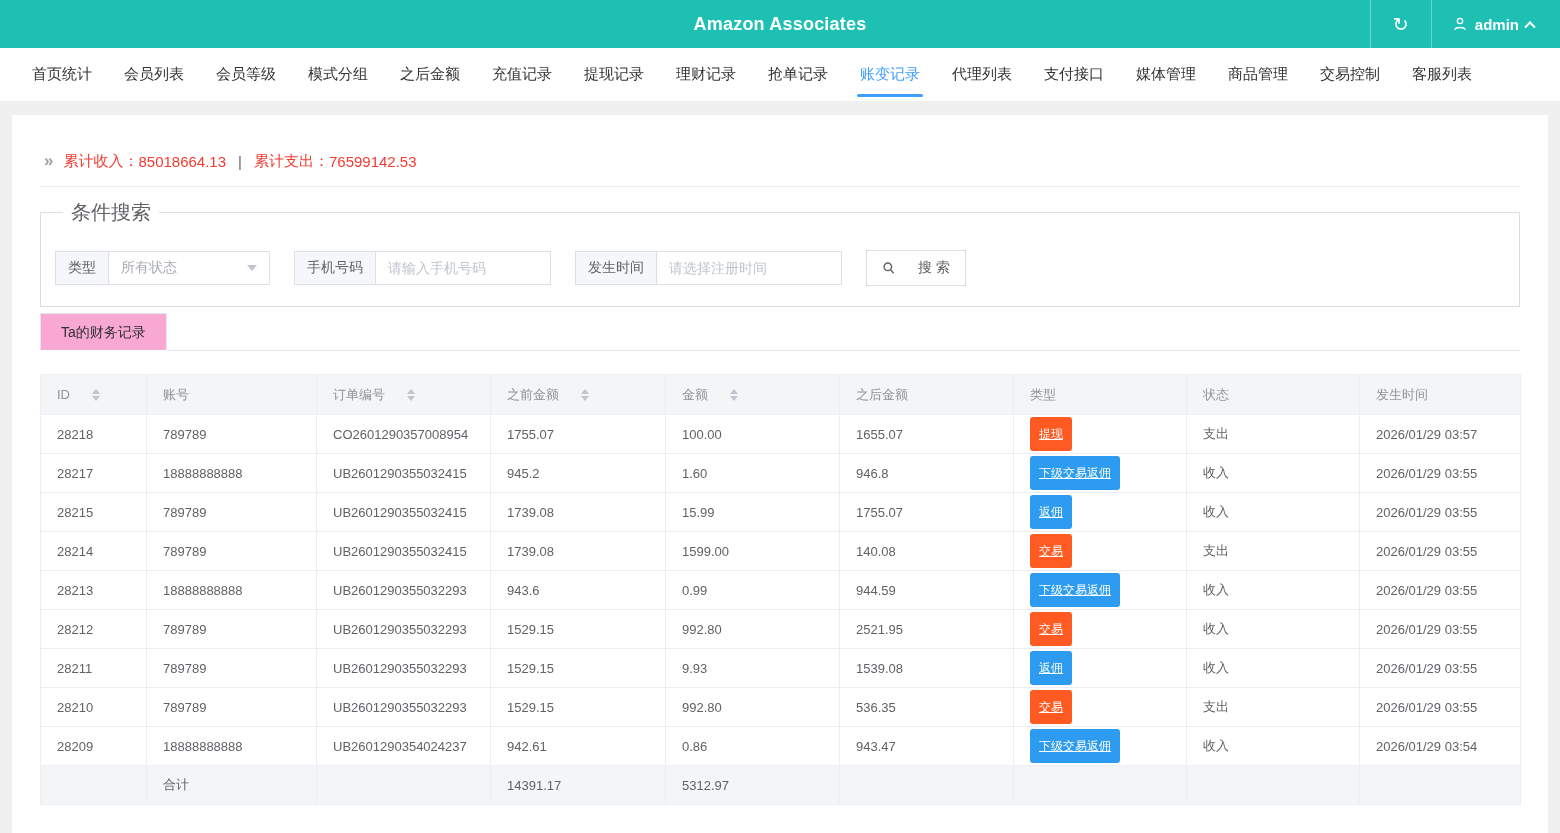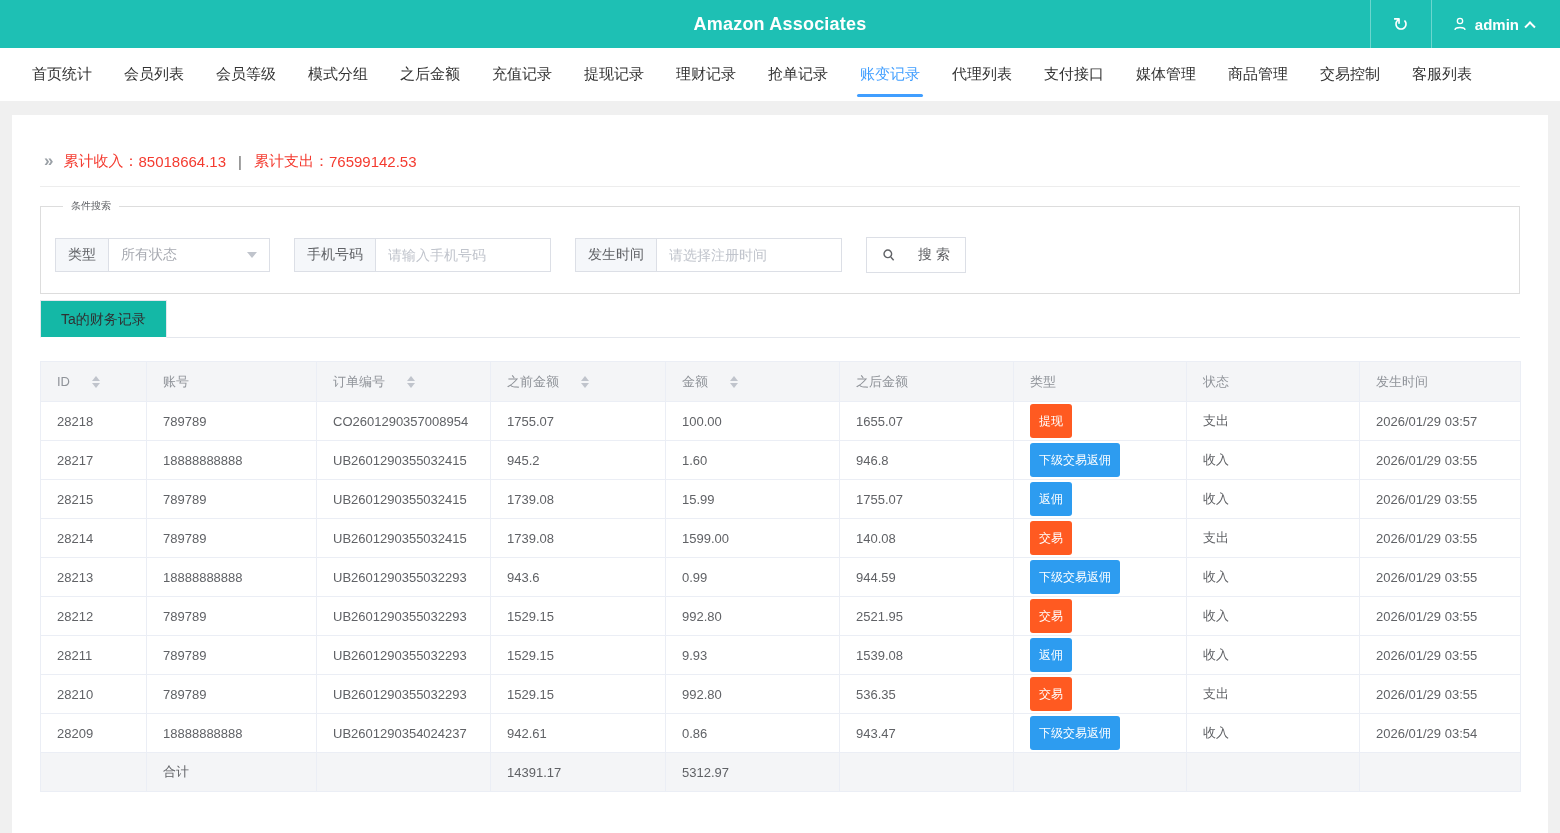--- a/index.html
+++ b/index.html
@@ -25,47 +25,47 @@
   .nav-item.active { color:#409eff; }
   .nav-item.active::after { content:""; position:absolute; left:13px; right:13px; bottom:4px; height:3px; background:#409eff; border-radius:2px; }
   
   .content { margin:0 12px; background:#fff; height:718px; padding:0 28px; overflow:hidden; }
   .stats { display:flex; align-items:center; padding:36px 4px 15px; border-bottom:1px solid #ededed; font-size:15px; }
   .stats .crumb-icon { color:#9aa0a6; font-size:17px; font-weight:700; margin-right:10px; }
   .stat-red { color:#f43b30; }
   .stat-sep { color:#666; margin:0 12px; }
   
   fieldset.search { margin-top:12px; border:1px solid #ddd; padding:24px 14px 20px; }
-  fieldset.search legend { font-size:10px; color:#606266; padding:0 8px; margin-left:8px; }
+  fieldset.search legend { font-size:20px; color:#606266; padding:0 8px; margin-left:8px; }
   .search-row { display:flex; align-items:center; gap:24px; }
   .igroup { display:flex; height:34px; border:1px solid #dcdfe6; background:#fff; }
   .igroup .ilabel { background:#f5f7fa; border-right:1px solid #dcdfe6; padding:0 12px; font-size:14px; color:#606266; display:flex; align-items:center; white-space:nowrap; }
   .igroup .ictrl { display:flex; align-items:center; padding:0 12px; font-size:14px; color:#a8abb2; cursor:pointer; }
   .sel-ctrl { width:160px; justify-content:space-between; }
   .caret-down { width:0; height:0; border-left:5px solid transparent; border-right:5px solid transparent; border-top:6px solid #c0c4cc; }
   .igroup input { border:none; outline:none; font-size:14px; color:#606266; width:150px; font-family:inherit; }
   .igroup input::placeholder { color:#c0c4cc; }
   .search-btn { height:36px; padding:0 15px; background:#fff; border:1px solid #dcdfe6; display:flex; align-items:center; gap:22px; font-size:14px; color:#606266; cursor:pointer; font-family:inherit; }
   
   .tabs { margin-top:6px; border-bottom:1px solid #e4e7ed; display:flex; }
-  .tab { padding:0 20px; height:38px; line-height:37px; background:#14b8a6; border:1px solid #e4e7ed; border-bottom:1px solid #fff; margin-bottom:-1px; font-size:14px; color:#303133; cursor:pointer; }
+  .tab { padding:0 20px; height:38px; line-height:37px; background:#f9a8d4; border:1px solid #e4e7ed; border-bottom:1px solid #fff; margin-bottom:-1px; font-size:14px; color:#303133; cursor:pointer; }
   
   table.records { width:100%; border-collapse:collapse; table-layout:fixed; margin-top:23px; font-size:13px; }
   .records th, .records td { border:1px solid #ebeef5; padding:0 16px; text-align:left; overflow:hidden; white-space:nowrap; }
   .records th { background:#f4f5f7; color:#8f9399; font-weight:400; height:40px; }
   .records td { color:#606266; height:39px; background:#fff; }
   .records tfoot td { background:#f4f5f7; }
   .th-inner { display:flex; align-items:center; gap:22px; }
   .sort { display:inline-flex; flex-direction:column; gap:2px; }
   .sort i { width:0; height:0; border-left:4px solid transparent; border-right:4px solid transparent; display:block; }
   .sort .up { border-bottom:5px solid #c0c4cc; }
   .sort .dn { border-top:5px solid #c0c4cc; }
   .amt-red { color:#f43b30; }
   .amt-green { color:#2da641; }
-  .badge { display:inline-block; padding:11px 9px; border-radius:3px; color:#fff; font-size:12px; line-height:1; }
+  .badge { display:inline-block; padding:11px 9px; border-radius:3px; color:#fff; font-size:12px; line-height:1;text-decoration:underline; }
   .badge.orange { background:#ff5a21; }
   .badge.blue { background:#2d9cf0; }
 </style>
 </head>
 <body>
 
 <div class="header">
   <div class="header-title">Amazon Associates</div>
   <div class="header-right">
     <div class="hdr-btn refresh-btn">

